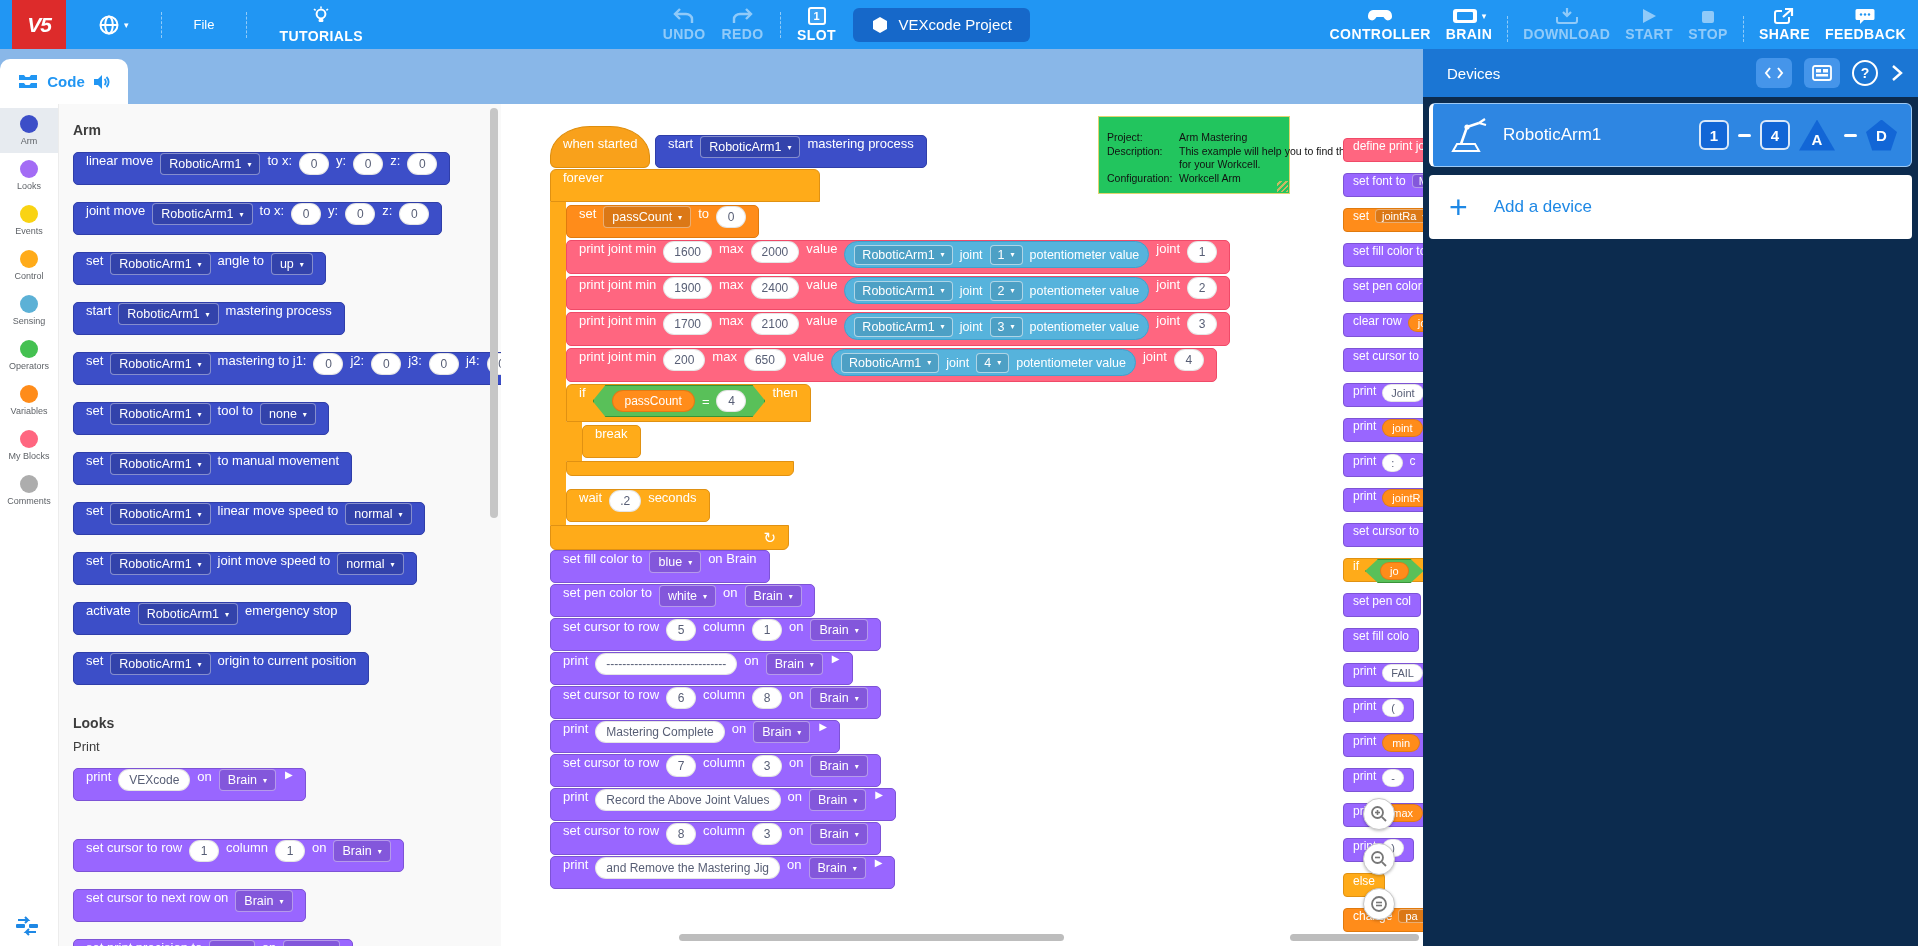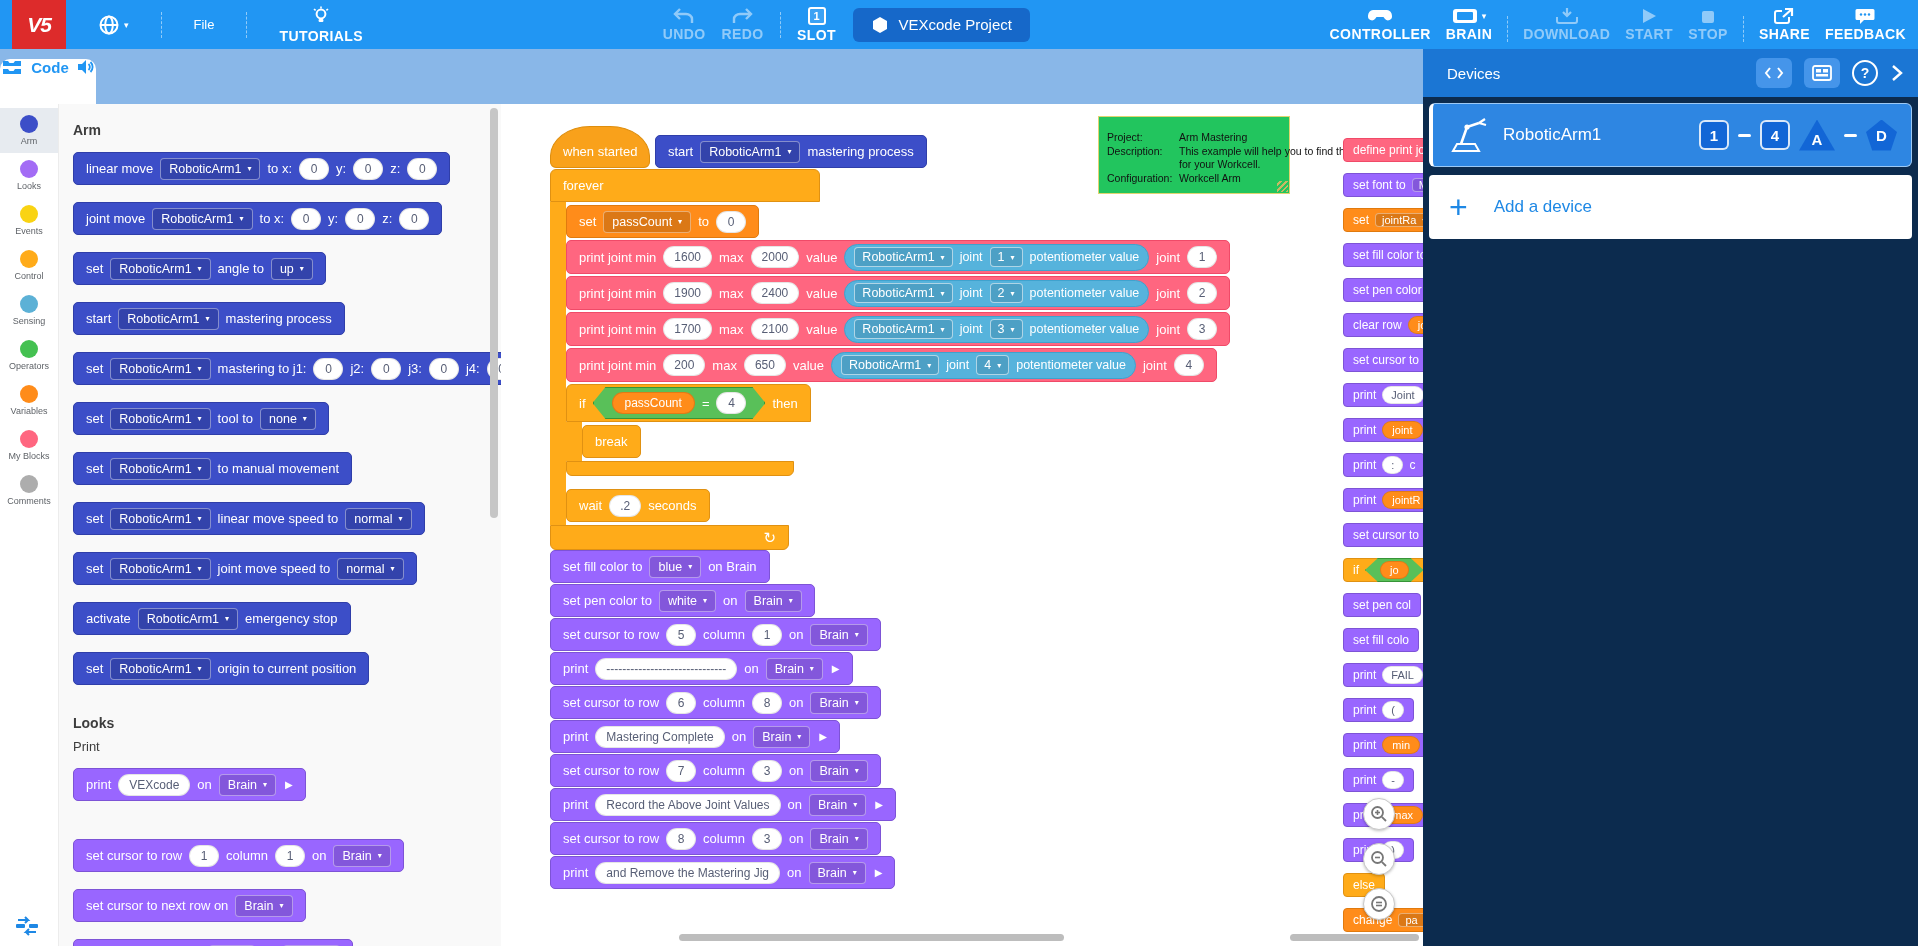--- a/index.html
+++ b/index.html
@@ -17,41 +17,41 @@
   .tb-center{display:flex;align-items:center;gap:16px;margin-left:auto;margin-right:auto}
   .tb-dis{opacity:.5}
   .proj-btn{display:flex;align-items:center;gap:10px;background:#1668C9;border-radius:6px;padding:8px 18px;font-size:15px}
   .tb-right{display:flex;align-items:flex-end;gap:15px;padding-right:12px}
   .caret{font-size:9px;margin-left:4px}
   .menu-text{font-size:13px}
   .slot-ico{width:18px;height:18px;border:2px solid #fff;border-radius:3px;font-size:11px;font-weight:bold;display:flex;align-items:center;justify-content:center;background:rgba(255,255,255,.12)}
 
   
   .tabbar{position:absolute;left:0;top:49px;right:0;height:55px;background:#89B7E8;z-index:20}
-  .code-tab{position:absolute;left:0;bottom:0;width:96px;height:45px;background:#fff;border-radius:10px 10px 0 0;display:flex;align-items:flex-start;justify-content:center;gap:8px;color:#2196F3;font-size:15px;font-weight:bold}
+  .code-tab{position:absolute;left:0;bottom:0;width:128px;height:45px;background:#fff;border-radius:10px 10px 0 0;display:flex;align-items:center;justify-content:center;gap:8px;color:#2196F3;font-size:15px;font-weight:bold}
 
   
   .workspace{position:absolute;left:0;top:104px;right:0;bottom:0;display:flex}
   .catbar{width:59px;background:#fff;border-right:1px solid #ECECEC;padding-top:4px;position:relative}
   .cat-item{display:flex;flex-direction:column;align-items:center;gap:3px;padding:7px 0;cursor:pointer}
   .cat-item.sel{background:#E7EBF0}
   .cat-dot{width:18px;height:18px;border-radius:50%}
   .cat-lbl{font-size:9px;color:#5f6368}
   .cat-toggle{position:absolute;left:14px;bottom:10px}
 
   .palette{width:442px;background:#F9F9F9;position:relative;padding:14px 0 0 14px;overflow:hidden}
   .pal-h{font-size:14px;font-weight:bold;color:#3d3d3d;margin:4px 0 14px}
   .pal-sub{font-size:13px;color:#3d3d3d;margin:-6px 0 14px}
   .pal-col{display:flex;flex-direction:column;align-items:flex-start;gap:17px;margin-bottom:30px}
   .pal-scroll{position:absolute;right:3px;top:4px;width:8px;height:410px;background:#C6C6C6;border-radius:4px}
 
   .canvas{flex:1;background:#fff;position:relative;overflow:hidden}
 
   
-  .block{display:inline-flex;align-items:center;gap:7px;height:33px;padding:0 12px;border-radius:5px;color:#fff;font-size:13px;white-space:nowrap;border:1px solid rgba(0,0,0,.18);cursor:grab}
+  .block{display:inline-flex;align-items:flex-start;gap:7px;height:33px;padding:0 12px;border-radius:5px;color:#fff;font-size:13px;white-space:nowrap;border:1px solid rgba(0,0,0,.18);cursor:grab}
   .bt{pointer-events:none}
   .c-arm{background:#3C4EC8;border-color:#2F3EA9}
   .c-looks{background:#9966FF;border-color:#7D53D6}
   .c-control{background:#FFAB19;border-color:#E09112}
   .c-events{background:#F9A11B;border-color:#DE8E0E}
   .c-var{background:#FF8C1A;border-color:#E07A0E}
   .c-my{background:#FF6680;border-color:#F04A68;height:34px}
   .hat{height:42px;padding-top:9px;border-radius:40px 40px 6px 6px / 30px 30px 6px 6px}
   .defhat{border-radius:14px 14px 4px 4px}
   .bdd{background:rgba(0,0,0,.14);border:1px solid rgba(255,255,255,.4);border-radius:4px;padding:3px 8px;display:inline-flex;align-items:center;gap:6px;font-size:12.5px}

